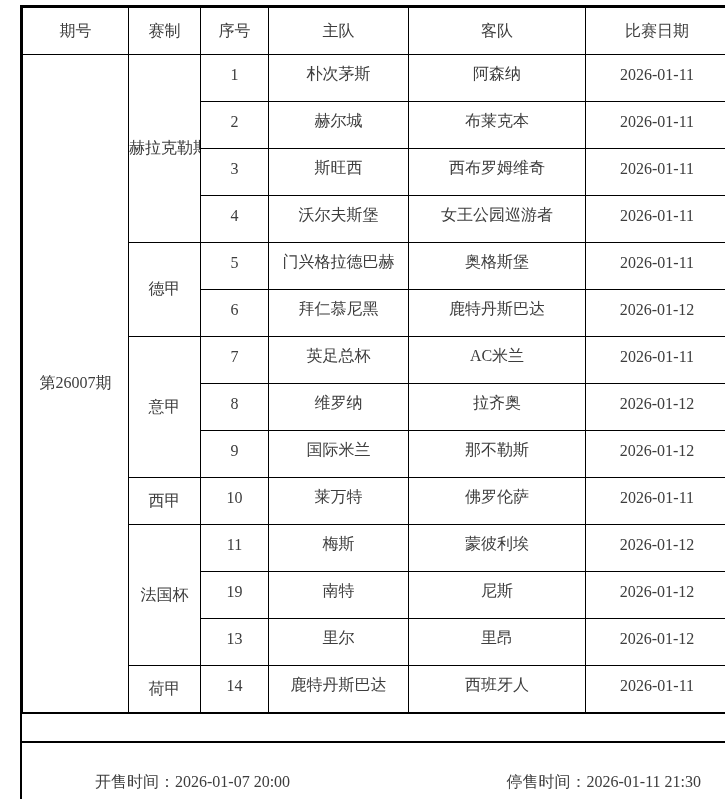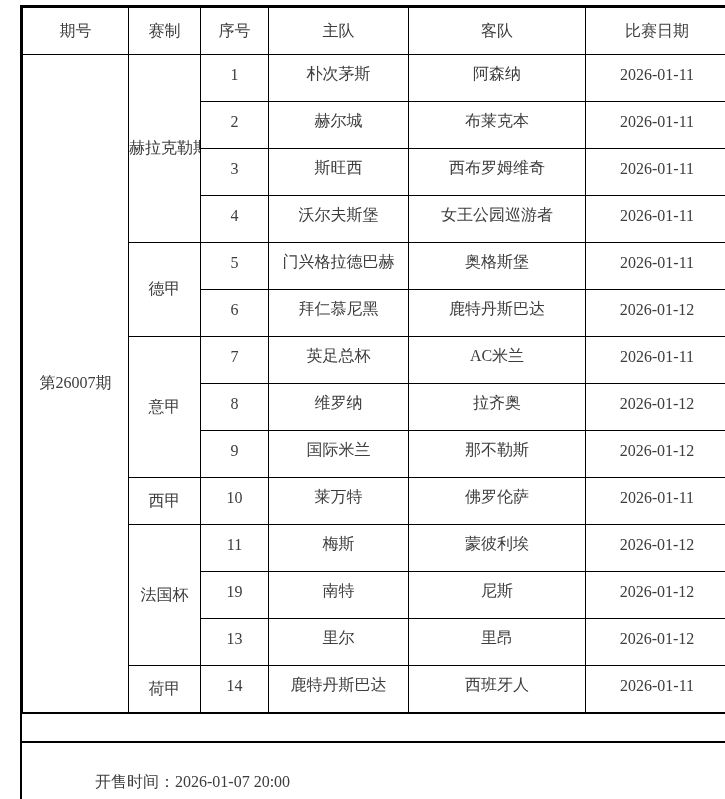--- a/index.html
+++ b/index.html
@@ -170,14 +170,15 @@
         <td class="mc">西班牙人</td>
         <td class="mc">2026-01-11</td>
       </tr>
     </tbody>
   </table>
 
   <div class="spacer"></div>
 
   <div class="footer">
     <span class="f-item"><span>开售时间：</span><span>2026-01-07 20:00</span></span>
+    <span class="f-item"><span>停售时间：</span><span>2026-01-11 21:30</span></span>
   </div>
 </div>
 
 </body></html>

